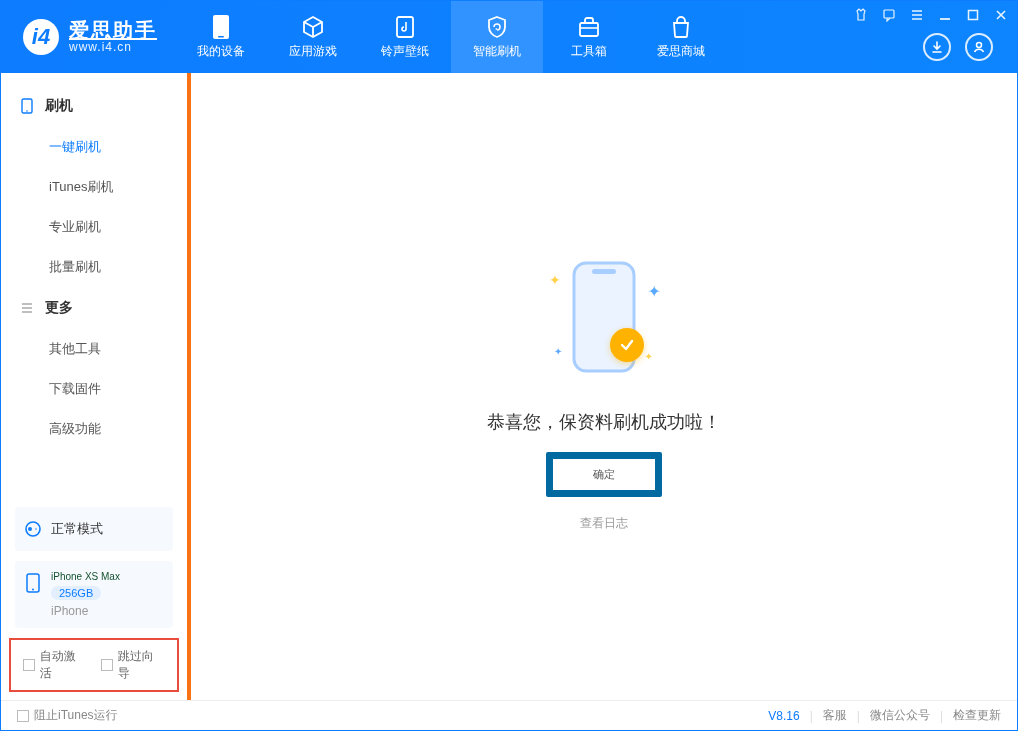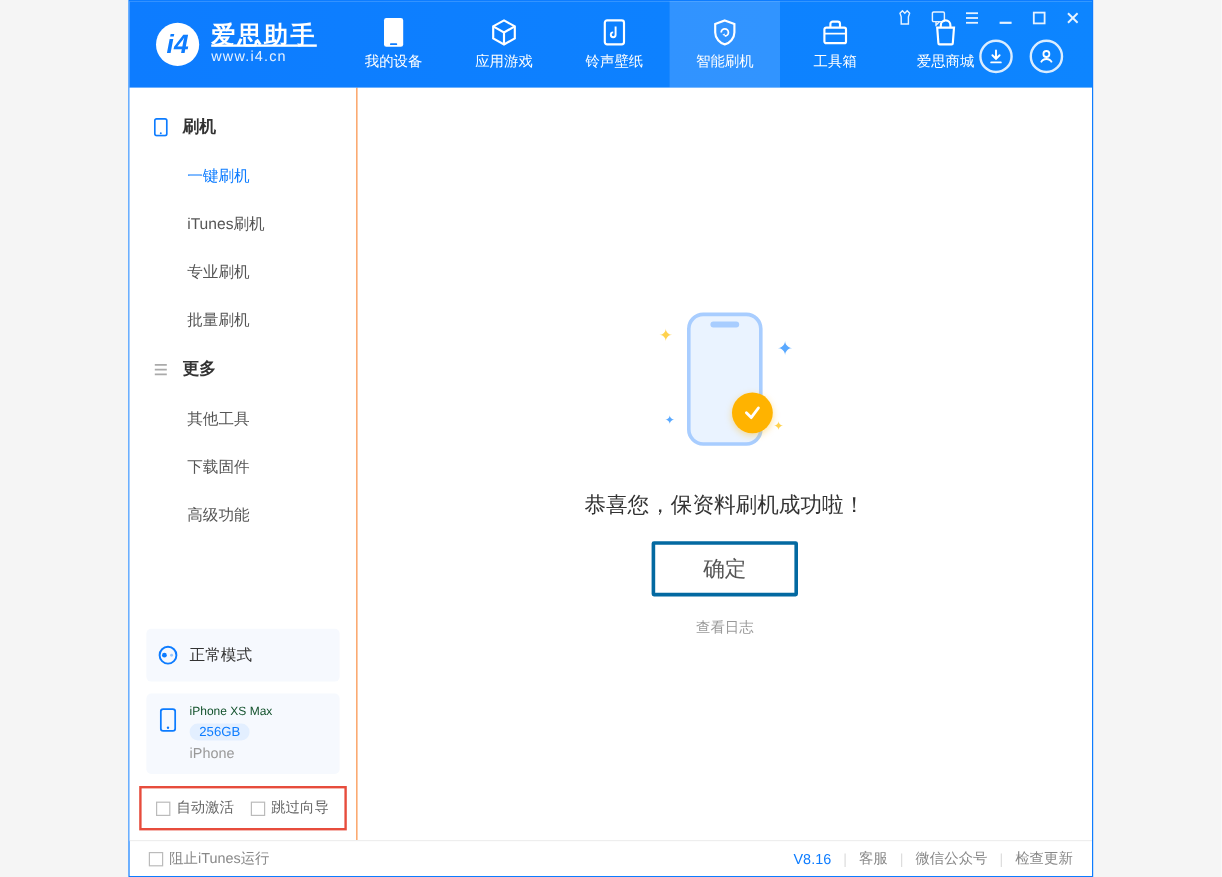--- a/index.html
+++ b/index.html
@@ -1,34 +1,34 @@
 <!DOCTYPE html>
 <html><head>
 <meta charset="utf-8">
 <style>
 * { margin: 0; padding: 0; box-sizing: border-box; font-family: "Microsoft YaHei", "PingFang SC", sans-serif; }
 body { background: #f5f5f5; display: flex; justify-content: center; align-items: center; min-height: 100vh; }
-.window { width: 804px; height: 731px; background: #fff; border: 1px solid #0d7cff; display: flex; flex-direction: column; }
+.window { width: 1018px; height: 731px; background: #fff; border: 1px solid #0d7cff; display: flex; flex-direction: column; }
 .titlebar { height: 72px; background: linear-gradient(90deg, #0d7cff, #0d85ff); display: flex; align-items: center; color: #fff; position: relative; }
 .logo { display: flex; align-items: center; padding: 0 18px 0 22px; gap: 10px; }
 .logo-badge { width: 36px; height: 36px; border-radius: 50%; background: #fff; color: #0d7cff; display: flex; align-items: center; justify-content: center; font-weight: bold; font-size: 22px; font-style: italic; }
 .logo-text { display: flex; flex-direction: column; line-height: 1.1; }
 .logo-text .cn { font-size: 20px; font-weight: 600; letter-spacing: 2px; text-decoration: underline; }
 .logo-text .en { font-size: 12px; opacity: 0.9; letter-spacing: 1px; }
 .tabs { display: flex; align-items: stretch; height: 100%; }
 .tab { width: 92px; display: flex; flex-direction: column; align-items: center; justify-content: center; gap: 4px; cursor: pointer; position: relative; }
 .tab.active { background: rgba(255,255,255,0.15); }
 .tab-icon { width: 24px; height: 24px; display: flex; align-items: center; justify-content: center; }
 .tab-label { font-size: 12px; }
 .win-controls { position: absolute; right: 8px; top: 6px; display: flex; gap: 12px; align-items: center; }
 .win-controls .wc { width: 16px; height: 16px; display: flex; align-items: center; justify-content: center; cursor: pointer; opacity: 0.9; }
 .win-extra { position: absolute; right: 24px; bottom: 12px; display: flex; gap: 14px; align-items: center; }
 .ring { width: 28px; height: 28px; border: 2px solid rgba(255,255,255,0.85); border-radius: 50%; display: flex; align-items: center; justify-content: center; cursor: pointer; }
 .body { flex: 1; display: flex; min-height: 0; }
-.sidebar { width: 190px; background: #fff; border-right: 1px solid #f97316; display: flex; flex-direction: column; }
+.sidebar { width: 190px; background: #fff; border-right: 4px solid #f97316; display: flex; flex-direction: column; }
 .side-scroll { flex: 1; padding-top: 12px; }
 .side-group-title { display: flex; align-items: center; gap: 10px; padding: 12px 18px; font-size: 14px; color: #333; font-weight: 600; }
 .side-group-title .gicon { width: 16px; height: 16px; display: flex; align-items: center; justify-content: center; color: #888; }
 .side-item { padding: 11px 18px 11px 48px; font-size: 13px; color: #555; cursor: pointer; }
 .side-item.active { color: #0d7cff; }
 .mode-card { margin: 6px 14px; padding: 12px 8px; background: #f6f9fe; border-radius: 4px; display: flex; align-items: center; gap: 8px; font-size: 13px; color: #333; }
 .mode-card .micon { width: 20px; height: 20px; display: flex; align-items: center; justify-content: center; }
 .device-card { margin: 4px 14px 10px; padding: 10px 8px; background: #f6f9fe; border-radius: 4px; display: flex; gap: 8px; align-items: flex-start; }
 .device-card .dicon { width: 20px; height: 20px; margin-top: 2px; display: flex; align-items: center; justify-content: center; }
 .device-card .dinfo { display: flex; flex-direction: column; gap: 4px; }
@@ -40,21 +40,21 @@
 .cb .box { width: 12px; height: 12px; border: 1px solid #bbb; }
 .main { flex: 1; background: #fff; display: flex; flex-direction: column; align-items: center; justify-content: center; gap: 18px; }
 .phone-illust { position: relative; width: 150px; height: 150px; display: flex; align-items: center; justify-content: center; }
 .sparkle { position: absolute; color: #ffd24d; font-size: 14px; }
 .sparkle.s1 { left: 20px; top: 30px; color: #ffd24d; }
 .sparkle.s2 { right: 18px; top: 40px; color: #5aa9ff; font-size: 16px; }
 .sparkle.s3 { left: 25px; bottom: 35px; color: #5aa9ff; font-size: 10px; }
 .sparkle.s4 { right: 26px; bottom: 30px; color: #ffd24d; font-size: 10px; }
 .check-badge { position: absolute; right: 35px; bottom: 30px; width: 34px; height: 34px; border-radius: 50%; background: #ffb300; display: flex; align-items: center; justify-content: center; color: #fff; font-size: 18px; box-shadow: 0 2px 6px rgba(255,179,0,0.4); }
 .success-text { font-size: 18px; color: #333; font-weight: 500; }
-.ok-btn { border: 3px solid #0369a1; background: #fff; padding: 8px 40px; font-size: 18px; color: #555; cursor: pointer; border-radius: 2px; }
+.ok-btn { border: 7px solid #0369a1; background: #fff; padding: 8px 40px; font-size: 11px; color: #555; cursor: pointer; border-radius: 2px; }
 .log-link { font-size: 12px; color: #999; cursor: pointer; }
 .statusbar { height: 30px; border-top: 1px solid #eee; display: flex; align-items: center; padding: 0 16px; font-size: 12px; color: #888; gap: 8px; }
 .statusbar .sb-left { display: flex; align-items: center; gap: 6px; }
 .statusbar .sb-right { margin-left: auto; display: flex; align-items: center; gap: 10px; }
 .statusbar .ver { color: #0d7cff; margin-left: 24px; }
 .statusbar .sep { color: #ddd; }
 .statusbar .slink { cursor: pointer; }
 </style>
 </head>
 <body>

